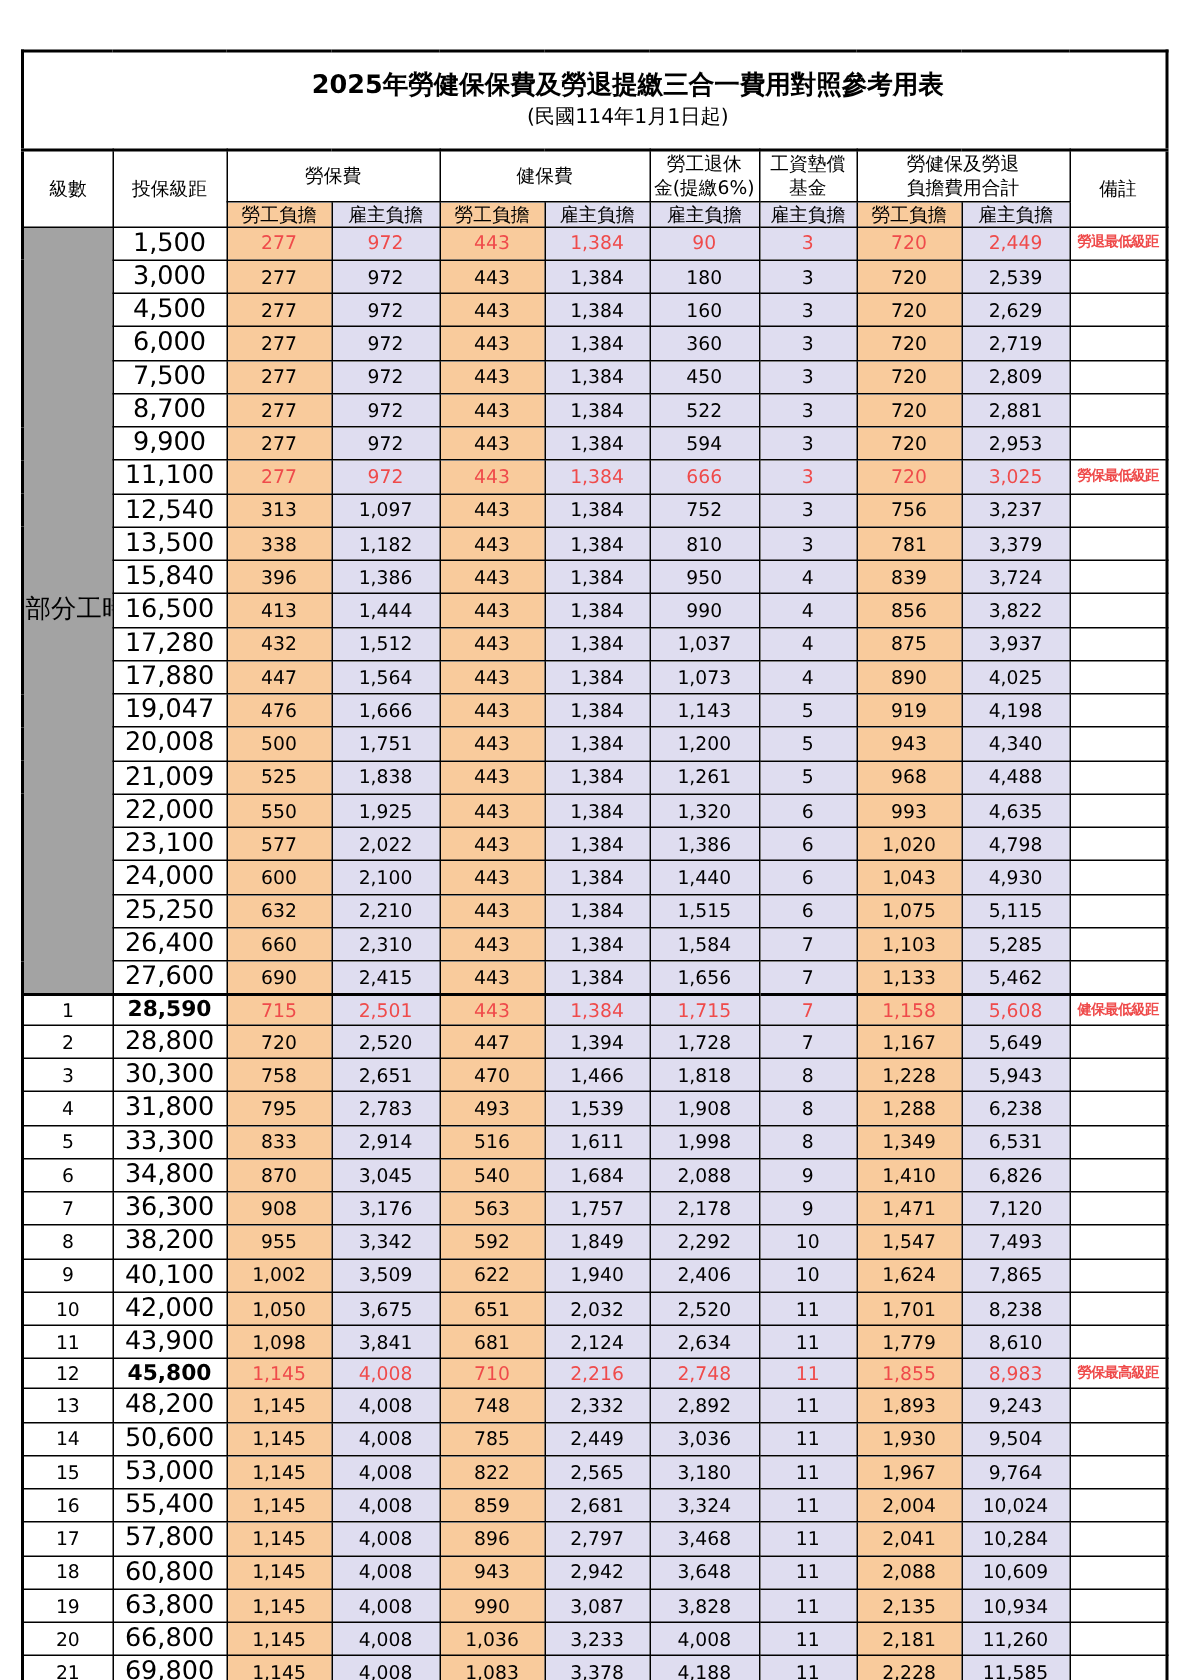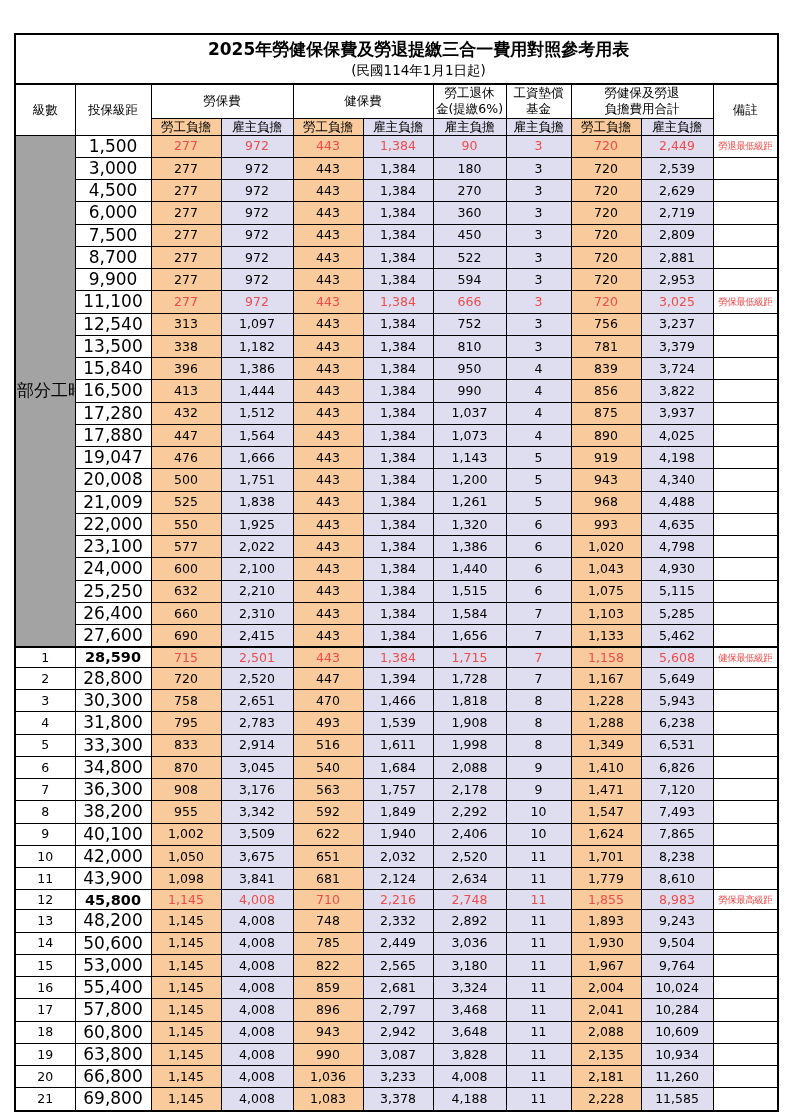--- a/index.html
+++ b/index.html
@@ -26,38 +26,38 @@
     border:1.5px solid var(--line);
     text-align:center;
     vertical-align:middle;
     padding:0 1px;
     font-size:12.5px;
     line-height:1.25;
     overflow:hidden;
     white-space:nowrap;
   }
   
-  .title-cell{height:50px;border-bottom:2px solid var(--line);padding-left:45px;}
+  .title-cell{height:66px;border-bottom:2px solid var(--line);padding-left:45px;}
   .title-main{font-size:17px;font-weight:bold;}
   .title-sub{font-size:13.5px;font-weight:normal;margin-top:1px;}
   
   thead .group-row th{height:34px;font-weight:normal;background:#fff;}
   thead .sub-row th{height:17px;font-weight:normal;}
   th.emp{background:var(--emp-bg);}
   th.er{background:var(--er-bg);}
   .two-line{line-height:1.3;}
   
   tbody td{height:20px;}
   td.emp{background:var(--emp-bg);}
   td.er{background:var(--er-bg);}
   td.level-cell,td.bracket-cell,td.remark-cell{background:#fff;}
   td.bracket-cell{font-size:17px;}
   tr.bold td.bracket-cell{font-weight:bold;font-size:14.5px;}
   tr.red td.val,tr.red td.remark-cell{color:var(--red);}
-  td.remark-cell{font-size:9.5px;letter-spacing:-0.5px;}
+  td.remark-cell{font-size:9.5px;letter-spacing:-0.5px;font-weight:bold;}
   td.part-time{font-size:17px;background:#a3a3a3;}
   tr.section-top td{border-top:2.5px solid var(--line);}
 </style>
 </head>
 <body>
 
 <div class="sheet">
   <table>
     <colgroup>
       <col style="width:60px">
@@ -125,21 +125,21 @@
           <td class="val emp">720</td>
           <td class="val er">2,539</td>
           <td class="remark-cell"></td>
         </tr>
         <tr>
           <td class="bracket-cell">4,500</td>
           <td class="val emp">277</td>
           <td class="val er">972</td>
           <td class="val emp">443</td>
           <td class="val er">1,384</td>
-          <td class="val er">270</td>
+          <td class="val er">160</td>
           <td class="val er">3</td>
           <td class="val emp">720</td>
           <td class="val er">2,629</td>
           <td class="remark-cell"></td>
         </tr>
         <tr>
           <td class="bracket-cell">6,000</td>
           <td class="val emp">277</td>
           <td class="val er">972</td>
           <td class="val emp">443</td>

